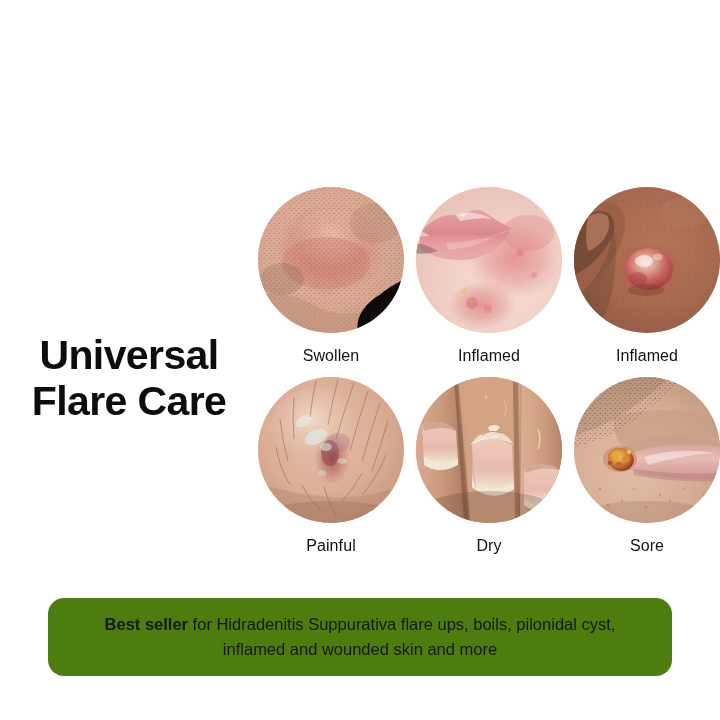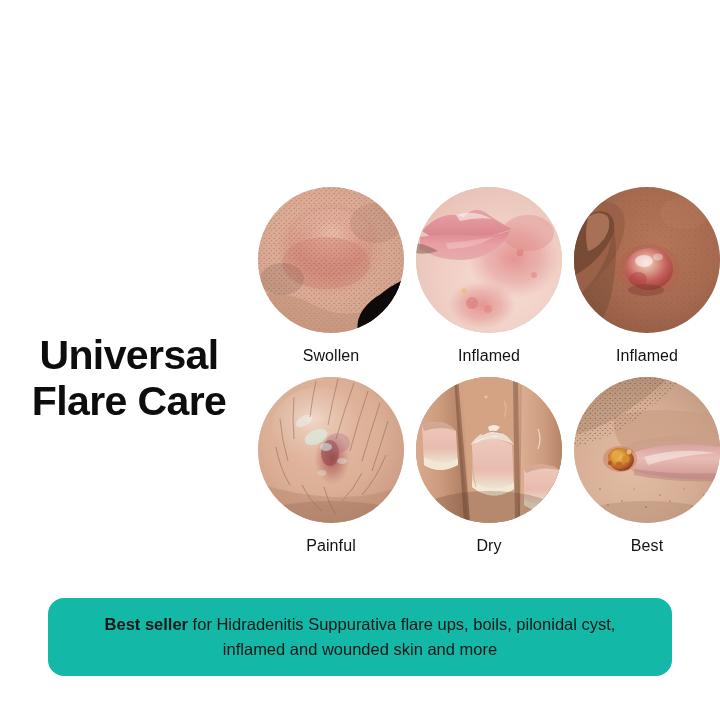--- a/index.html
+++ b/index.html
@@ -88,21 +88,21 @@
     letter-spacing: 0.1px;
   }
 
   
   .banner {
     position: absolute;
     left: 48px;
     top: 598px;
     width: 624px;
     height: 78px;
-    background: #14b8a6;
+    background: #4d7c0f;
     border-radius: 16px;
     display: flex;
     align-items: center;
     justify-content: center;
     box-sizing: border-box;
     padding: 0 26px;
   }
   .banner-text {
     text-align: center;
     font-size: 16.5px;
@@ -419,21 +419,21 @@
             <circle cx="118" cy="130" r="1"></circle>
               <circle cx="60" cy="112" r="0.8"></circle>
             <circle cx="86" cy="118" r="0.9"></circle>
               <circle cx="110" cy="112" r="0.8"></circle>
             <circle cx="34" cy="128" r="0.9"></circle>
               <circle cx="130" cy="118" r="0.9"></circle>
           </g>
           <ellipse cx="73" cy="140" rx="70" ry="16" fill="#7a523b" opacity="0.18"></ellipse>
         </svg>
       </div>
-      <div class="cell-label">Best</div>
+      <div class="cell-label">Sore</div>
     </div>
 
   </div>
 
   <div class="banner">
     <div class="banner-text"><span class="lead">Best seller</span><span> for Hidradenitis Suppurativa flare ups, boils, pilonidal cyst, inflamed and wounded skin and more</span></div>
   </div>
 
 </div>
 

